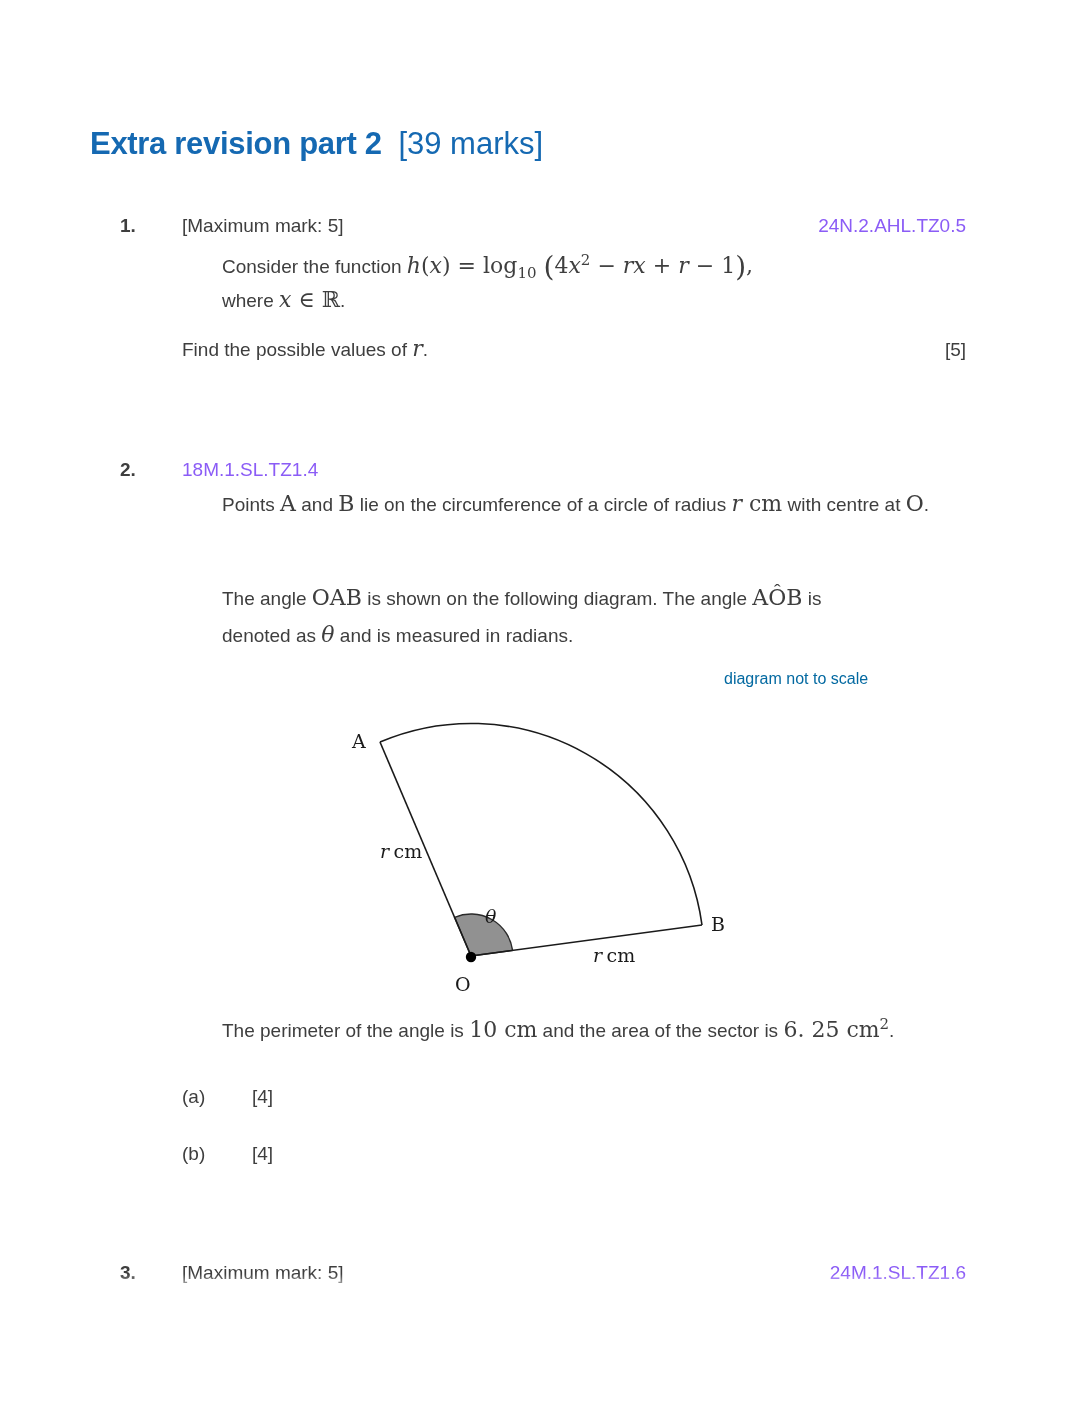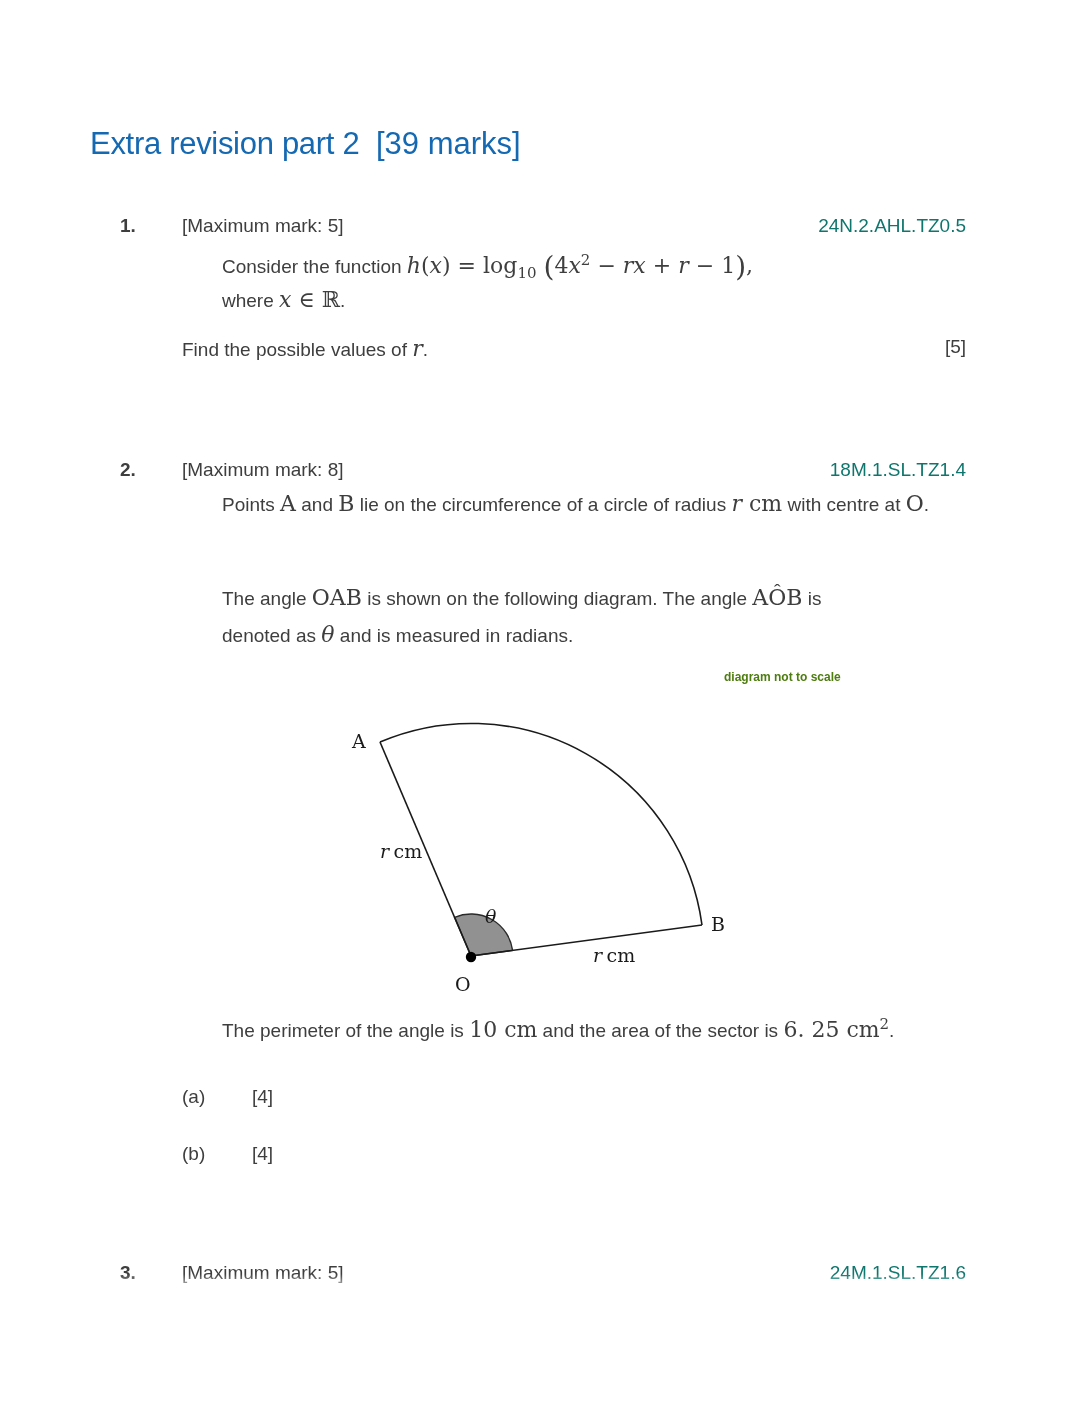--- a/index.html
+++ b/index.html
@@ -3,44 +3,44 @@
 <meta charset="utf-8">
 <style>
   html,body{margin:0;padding:0;}
   body{
     width:1088px;height:1408px;position:relative;background:#ffffff;
     font-family:"Liberation Sans",sans-serif;color:#3e3e3e;overflow:hidden;
   }
   .abs{position:absolute;}
   
   .page-title{left:90px;top:124px;font-size:31px;line-height:40px;color:#1569b2;}
-  .page-title .t-main{font-weight:400;letter-spacing:-0.3px;}
+  .page-title .t-main{font-weight:700;letter-spacing:-0.3px;}
   .page-title .t-marks{font-weight:400;margin-left:8px;}
   
   .qrow{left:120px;right:122px;display:flex;align-items:baseline;font-size:19px;}
   .qnum{width:62px;font-weight:700;flex:none;}
   .qmax{flex:1;}
-  .qref{color:#0f766e;flex:none;}
+  .qref{color:#8b5cf6;flex:none;}
   
   .para{left:182px;font-size:19px;line-height:36px;margin-left:40px;}
-  .taskrow{left:182px;right:122px;display:flex;align-items:flex-start;font-size:19px;}
+  .taskrow{left:182px;right:122px;display:flex;align-items:flex-end;font-size:19px;}
   .task-segs{flex:1;}
   .task-marks{flex:none;}
   .partrow{left:182px;right:122px;display:flex;align-items:baseline;font-size:19px;}
   .part-label{width:70px;flex:none;}
   
   .rich{white-space:pre-wrap;}
   .seg-plain{font-family:"Liberation Sans",sans-serif;font-size:19px;}
   .seg-math{font-family:"DejaVu Serif","DejaVu Sans",serif;font-size:22px;}
   .seg-mathit{font-family:"DejaVu Serif","DejaVu Sans",serif;font-style:italic;font-size:22px;}
   .seg-sub{font-family:"DejaVu Serif",serif;font-size:15px;vertical-align:-5px;}
   .seg-sup{font-family:"DejaVu Serif",serif;font-size:15px;vertical-align:8px;}
   .seg-big{font-family:"DejaVu Serif",serif;font-size:28px;vertical-align:-3px;}
   
-  .diagram-note{left:724px;top:670px;font-size:12px;font-weight:700;color:#4d7c0f;}
+  .diagram-note{left:724px;top:670px;font-size:16px;font-weight:400;color:#0369a1;}
   .diagram-svg{left:330px;top:700px;}
   .svg-label{font-family:"DejaVu Serif",serif;font-size:19px;fill:#1a1a1a;}
   .svg-label-it{font-family:"DejaVu Serif",serif;font-style:italic;font-size:19px;fill:#1a1a1a;}
   
   .fade-cut{left:0;top:1274px;width:1088px;height:36px;
     background:linear-gradient(to bottom,rgba(255,255,255,0),#ffffff 55%,#ffffff);}
 </style>
 </head>
 <body>
 
@@ -58,21 +58,20 @@
 <div class="abs para rich" style="top:242px"><span class="seg-plain">Consider the function </span><span class="seg-mathit">h</span><span class="seg-math">(</span><span class="seg-mathit">x</span><span class="seg-math">) = log</span><span class="seg-sub">10</span><span class="seg-math"> </span><span class="seg-big">(</span><span class="seg-math">4</span><span class="seg-mathit">x</span><span class="seg-sup">2</span><span class="seg-math"> − </span><span class="seg-mathit">rx</span><span class="seg-math"> + </span><span class="seg-mathit">r</span><span class="seg-math"> − 1</span><span class="seg-big">)</span><span class="seg-math">,</span></div>
 <div class="abs para rich" style="top:282px"><span class="seg-plain">where </span><span class="seg-mathit">x</span><span class="seg-math"> ∈ ℝ</span><span class="seg-plain">.</span></div>
 
 <div class="abs taskrow" style="top:336px">
   <span class="task-segs rich"><span class="seg-plain">Find the possible values of </span><span class="seg-mathit">r</span><span class="seg-plain">.</span></span>
   <span class="task-marks">[5]</span>
 </div>
 
 <div class="abs qrow" style="top:459px">
   <span class="qnum">2.</span>
-  <span class="qmax">[Maximum mark: 8]</span>
   <span class="qref">18M.1.SL.TZ1.4</span>
 </div>
 
 <div class="abs para rich" style="top:486px;width:712px"><span class="seg-plain">Points </span><span class="seg-math">A</span><span class="seg-plain"> and </span><span class="seg-math">B</span><span class="seg-plain"> lie on the circumference of a circle of radius </span><span class="seg-mathit">r</span><span class="seg-math"> cm</span><span class="seg-plain"> with centre at </span><span class="seg-math">O</span><span class="seg-plain">.</span></div>
 <div class="abs para rich" style="top:580px;width:662px"><span class="seg-plain">The angle </span><span class="seg-math">OAB</span><span class="seg-plain"> is shown on the following diagram. The angle </span><span class="seg-math">AÔB</span><span class="seg-plain"> is denoted as </span><span class="seg-mathit">θ</span><span class="seg-plain"> and is measured in radians.</span></div>
 
 <div class="abs diagram-note">diagram not to scale</div>
 
 <svg class="abs diagram-svg" width="420" height="300" viewBox="0 0 420 300">
 

